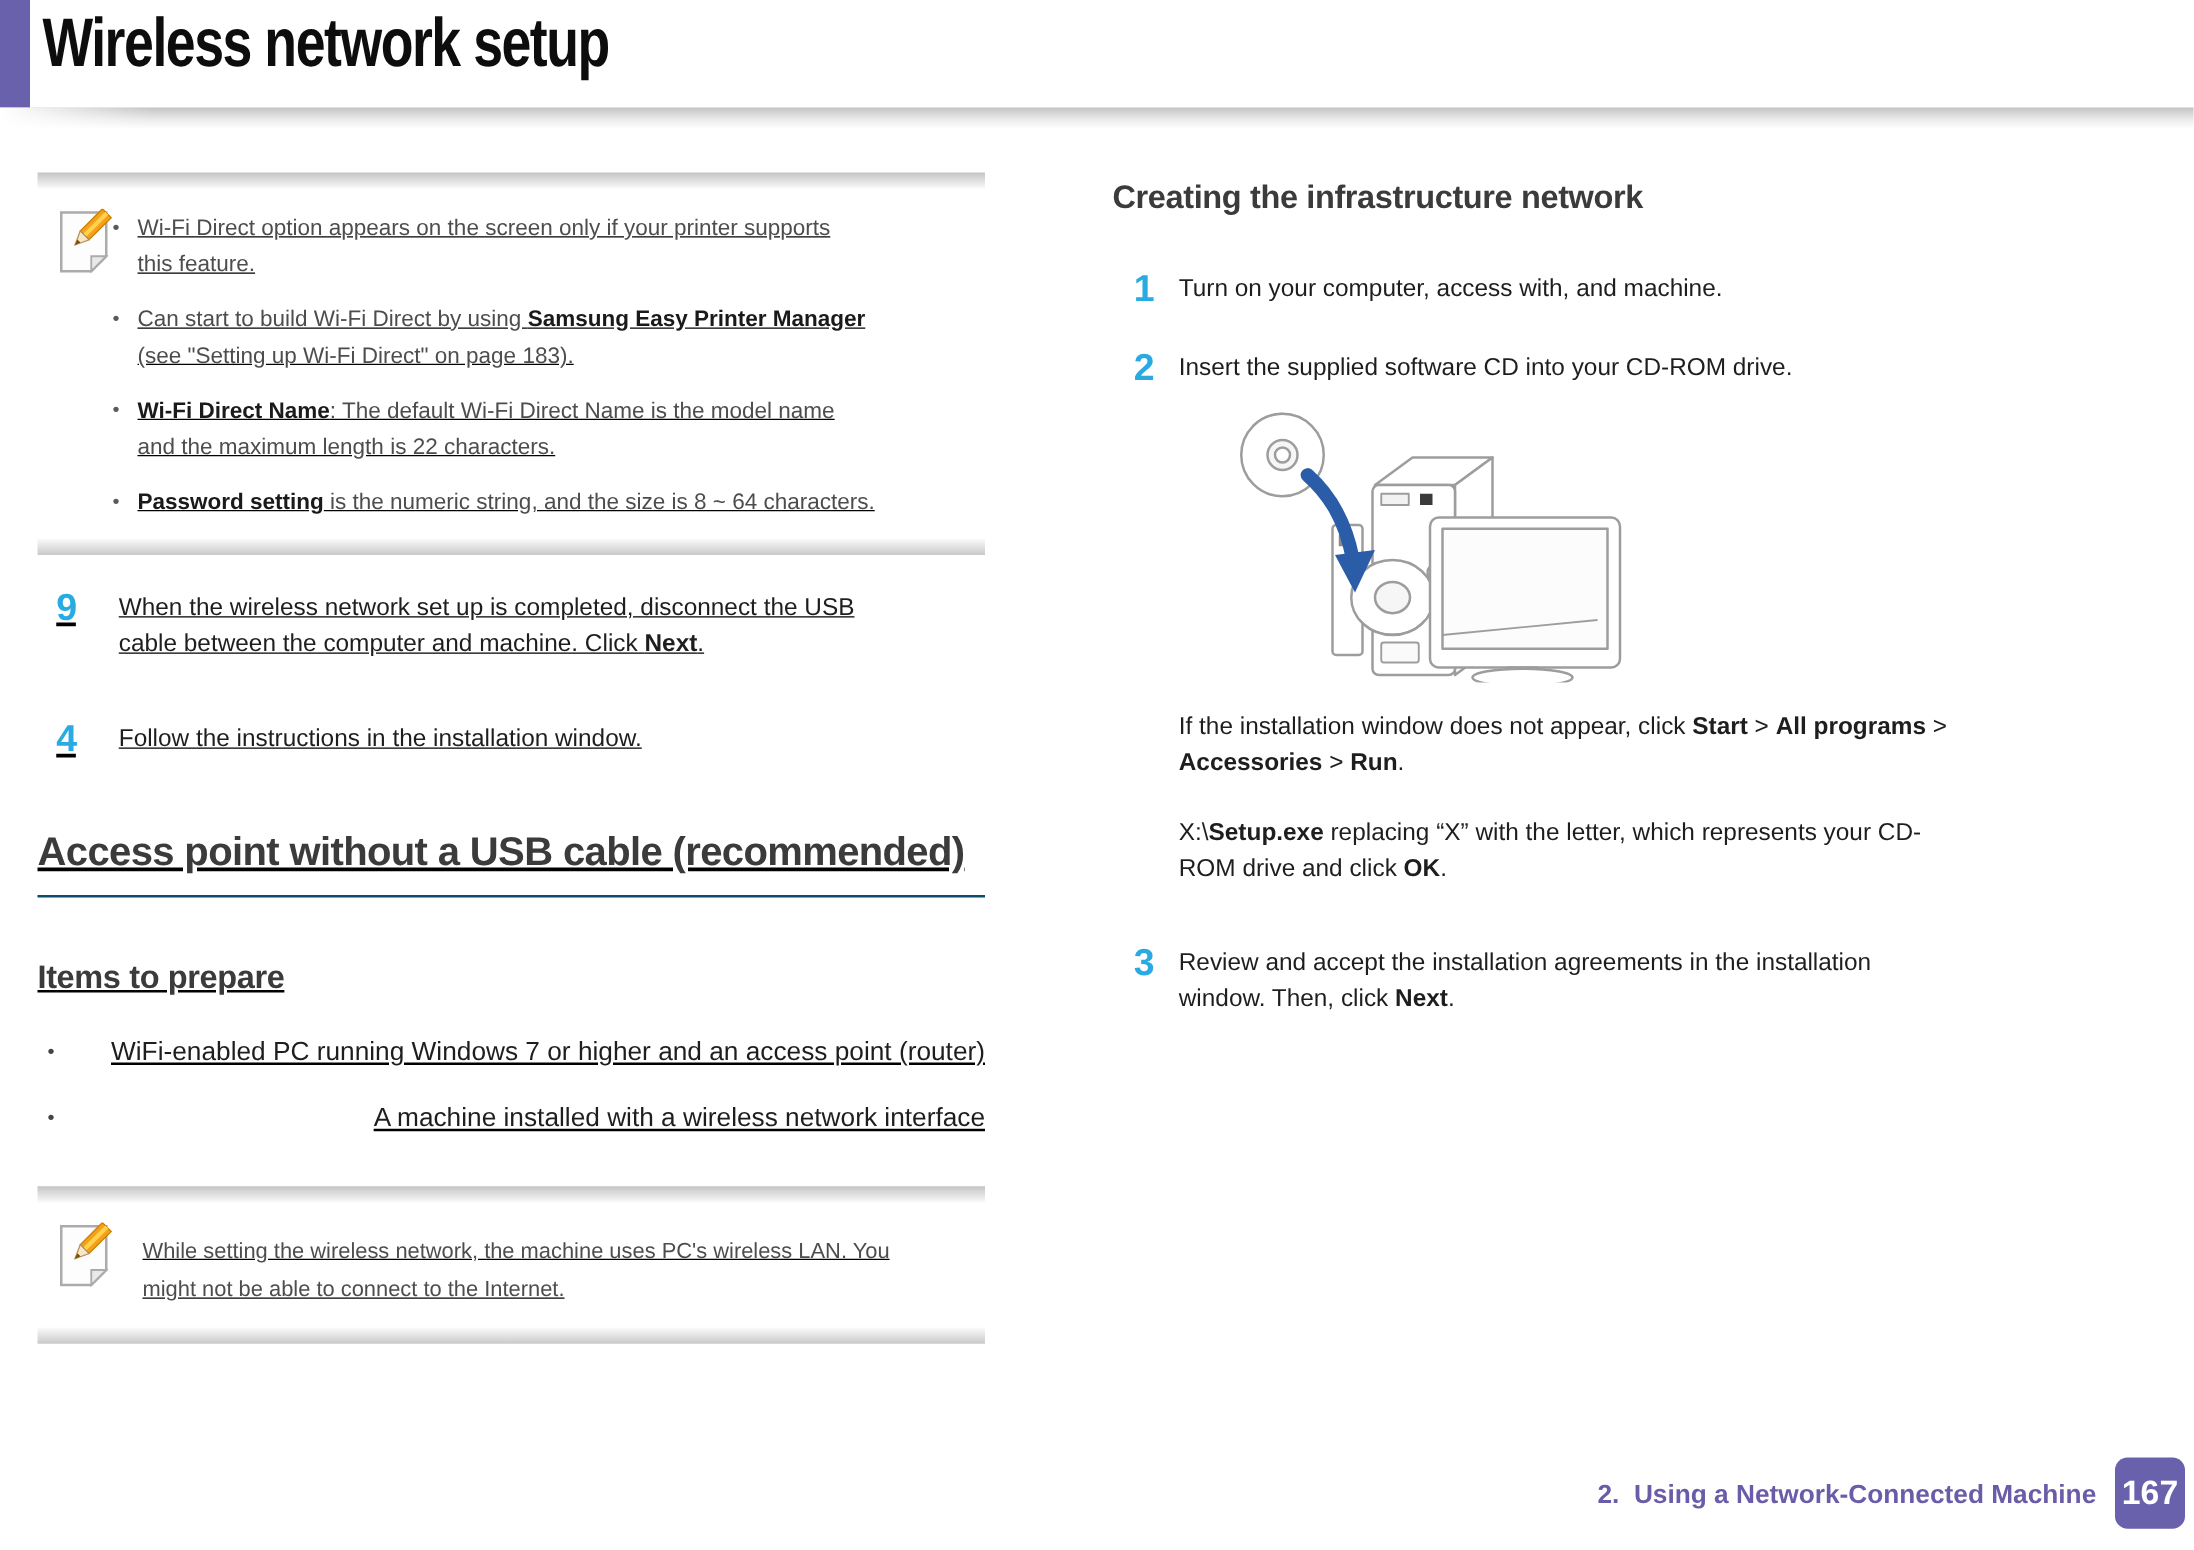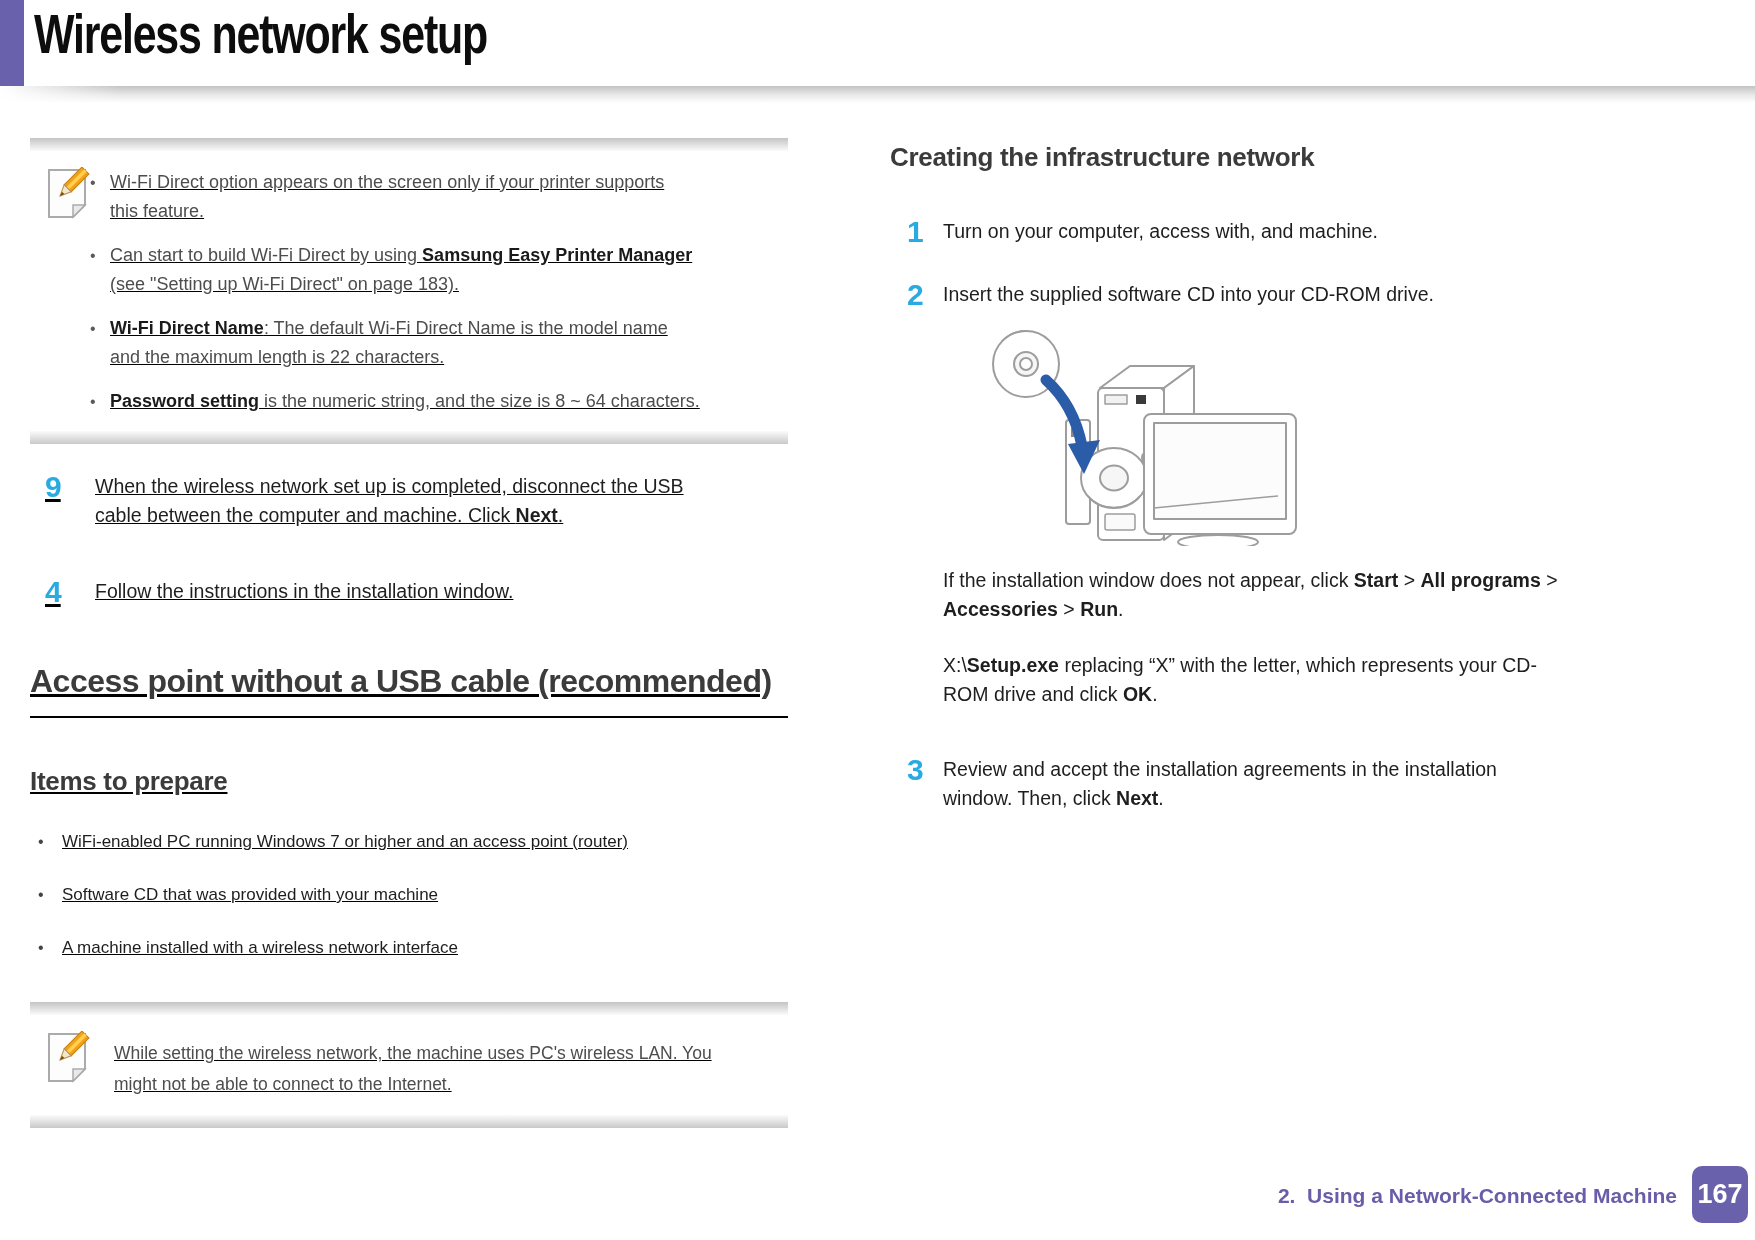--- a/index.html
+++ b/index.html
@@ -43,29 +43,29 @@
                line-height:30px; letter-spacing:-1px; }
   .left-col  .step .num { width:65px; padding-left:15px; }
   .right-col .step .num { width:53px; padding-left:17px; }
   .step .stext { font-size:19.5px; line-height:29px; color:#1e1e1e; white-space:pre-line; }
 
   .left-col .step-9  { margin-top:28px; }
   .left-col .step-10 { margin-top:47px; }
 
   
   h2.section { margin-top:56px; font-size:32px; font-weight:bold; color:#3b3b3b;
-               letter-spacing:-0.5px; padding-bottom:16px; border-bottom:2px solid #000000;
+               letter-spacing:-0.5px; padding-bottom:16px; border-bottom:2px solid #0c4a6e;
                white-space:nowrap; }
   h3.sub { margin-top:48px; font-size:26px; font-weight:bold; color:#3b3b3b; letter-spacing:-0.3px; }
   .right-col h3.sub { margin-top:0; }
 
   
   ul.prepare { list-style:none; margin-top:30px; }
-  ul.prepare li { position:relative; padding-left:32px; font-size:17px; line-height:29px;
-                  color:#1e1e1e; margin-bottom:24px; }
+  ul.prepare li { position:relative; padding-left:32px; font-size:21px; line-height:29px;
+                  color:#1e1e1e; margin-bottom:24px;text-align:right; }
   ul.prepare li::before { content:"•"; position:absolute; left:8px; top:0; color:#444; font-size:16px; }
 
   .left-col .note2 { margin-top:40px; }
 
   
   .right-col .step-1 { margin-top:44px; }
   .right-col .step-2 { margin-top:33px; }
   .right-col .step-3 { margin-top:46px; }
   .illustration { margin:18px 0 0 88px; width:322px; height:218px; }
   .indent-para { margin-left:53px; font-size:19.5px; line-height:29px; color:#1e1e1e;
@@ -128,21 +128,20 @@
       <div class="num">4</div>
       <div class="stext"><span>Follow the instructions in the installation window.</span></div>
     </div>
 
     <h2 class="section">Access point without a USB cable (recommended)</h2>
 
     <h3 class="sub">Items to prepare</h3>
 
     <ul class="prepare">
       <li>WiFi-enabled PC running Windows 7 or higher and an access point (router)</li>
-      <li>Software CD that was provided with your machine</li>
       <li>A machine installed with a wireless network interface</li>
     </ul>
 
     <div class="note note2">
       <div class="bar-top"></div>
       <div class="note-body">
         <svg class="note-icon" viewBox="0 0 48 54">
           <path d="M5 3 H41 V38 L29 50 H5 Z" fill="#fdfdfd" stroke="#ababab" stroke-width="2"></path>
           <path d="M41 38 L29 50 L29 38 Z" fill="#e9e9e9" stroke="#ababab" stroke-width="1.5"></path>
           <g transform="translate(28,17) rotate(45)">

